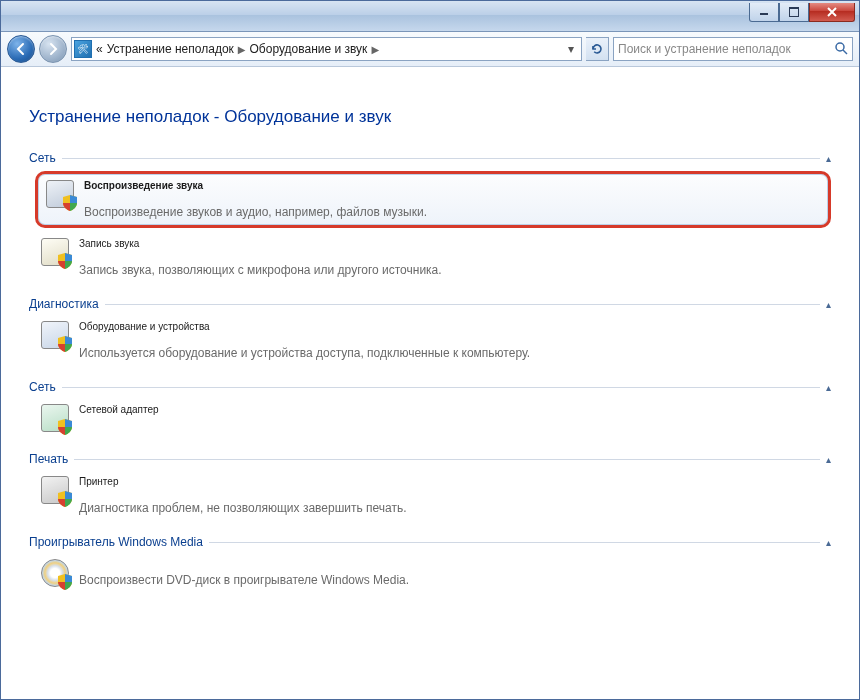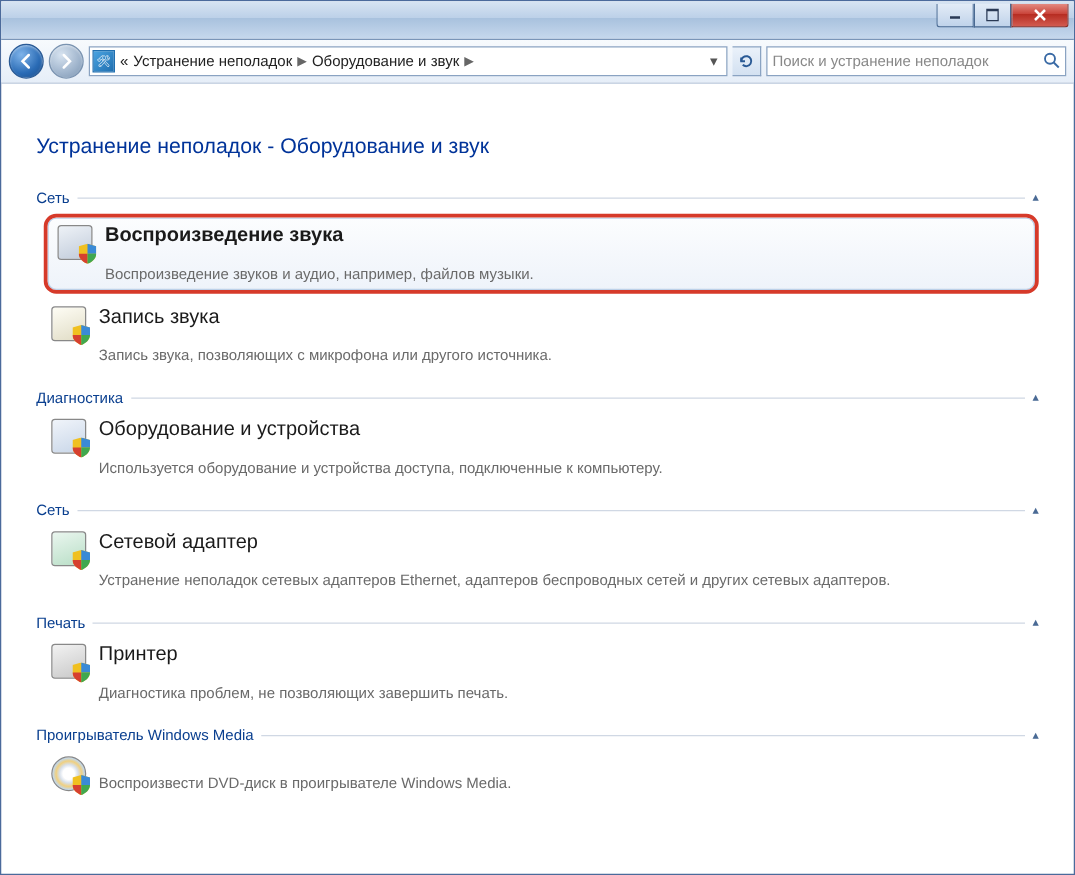--- a/index.html
+++ b/index.html
@@ -208,21 +208,21 @@
   }
   .icon.printer .base {
     background: linear-gradient(160deg,#f2f2f2,#c8c8c8);
   }
   .icon.dvd .base {
     background: radial-gradient(circle,#fff 25%,#d8e0ea 40%,#f0d080 55%,#c0d8f0 70%,#fff 80%);
     border-radius: 50%;
   }
   .item-text .title {
     color: #1a1a1a;
-    font-size: 16px;
+    font-size: 10px;
   }
   .item.highlighted .item-text .title {
     font-weight: 600;
   }
   .item-text .desc {
     color: #6a6a6a;
     font-size: 12px;
     margin-top: 14px;
   }
 </style>
@@ -373,21 +373,20 @@
             <svg viewBox="0 0 14 16">
                 <path d="M7 0 L14 2 V8 C14 12 10 15 7 16 C4 15 0 12 0 8 V2 Z" fill="#f0c020"></path>
                 <path d="M7 0 L14 2 V8 L7 8 Z" fill="#3a8ad6"></path>
                 <path d="M0 8 L7 8 V16 C4 15 0 12 0 8 Z" fill="#d64030"></path>
                 <path d="M7 8 L14 8 C14 12 10 15 7 16 Z" fill="#40a850"></path>
               </svg>
           </div>
         </div>
         <div class="item-text">
           <div class="title">Сетевой адаптер</div>
-          <div class="desc">Устранение неполадок сетевых адаптеров Ethernet, адаптеров беспроводных сетей и других сетевых адаптеров.</div>
         </div>
       </div>
     </div>
 
     <div class="section">
       <div class="section-header">
         <span>Печать</span>
         <span class="line"></span>
         <span class="chev">▴</span>
       </div>

